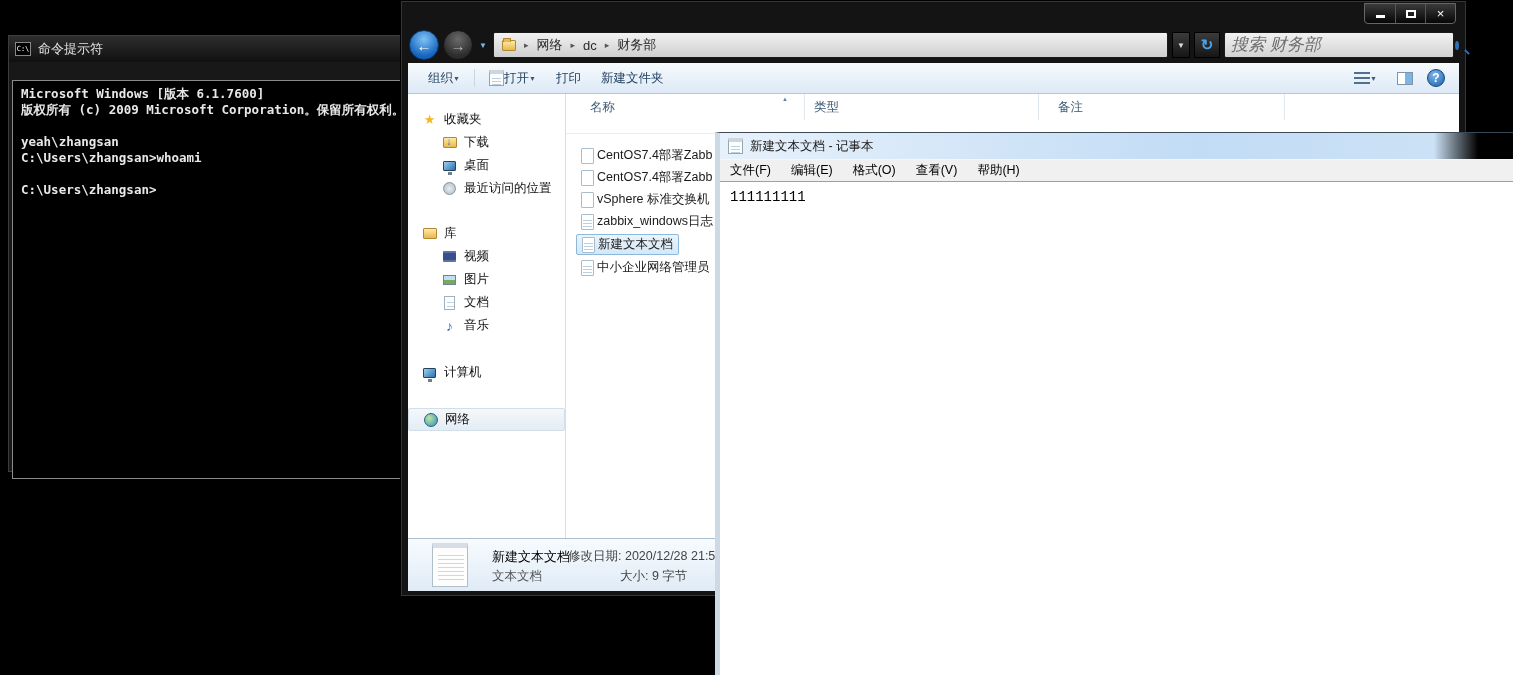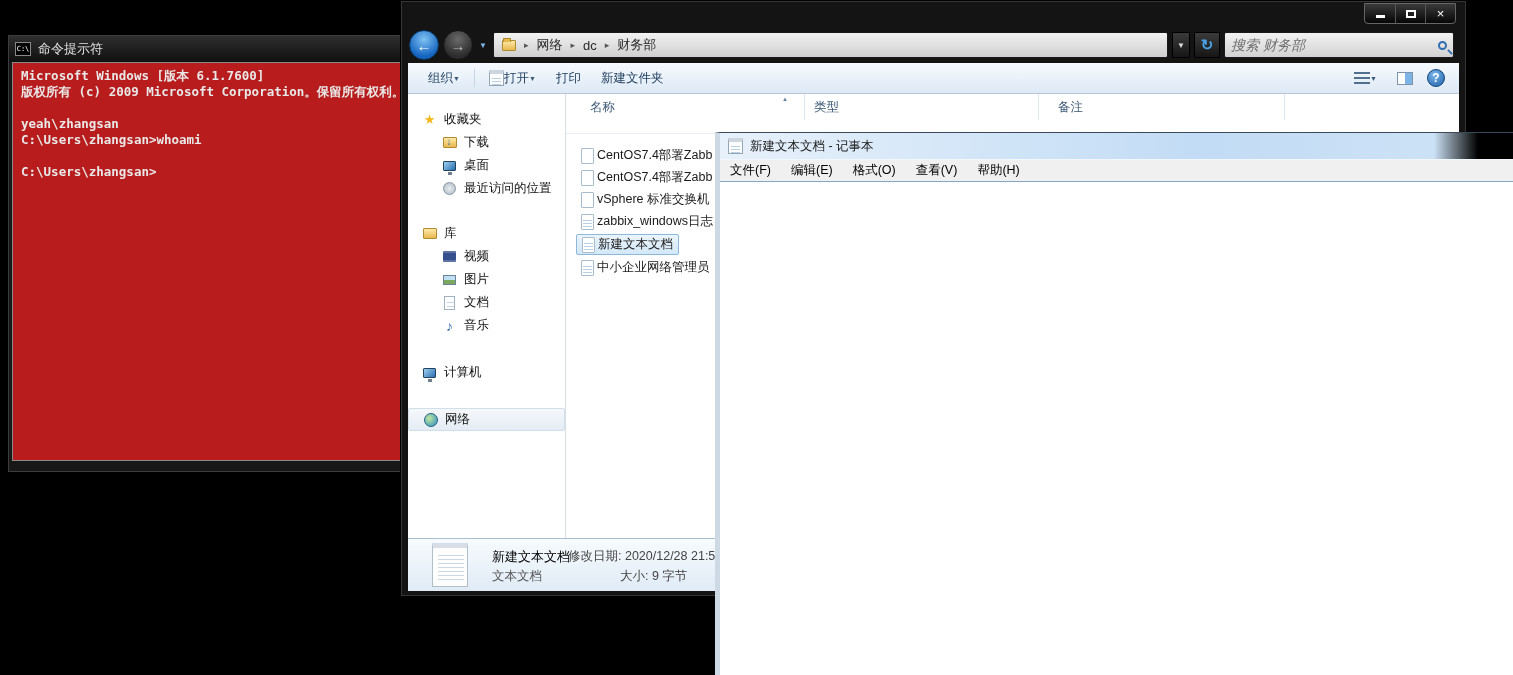--- a/index.html
+++ b/index.html
@@ -6,21 +6,21 @@
   html,body { width:1513px; height:675px; overflow:hidden; }
   body { background:#000; font-family:"Liberation Sans",sans-serif; position:relative; }
 
   
   .cmd { position:absolute; left:8px; top:35px; width:692px; height:437px; z-index:1;
          background:#181818; border:1px solid #3c3c3c; box-shadow:0 0 0 1px #000; }
   .cmd-title { height:26px; display:flex; align-items:center; gap:7px; padding:0 6px;
                background:linear-gradient(180deg,#2e2e2e,#101010); color:#e2e2e2; font-size:13px; }
   .cmd-ico { width:16px; height:14px; background:#000; border:1px solid #888; color:#fff;
              font-size:7px; line-height:12px; text-align:center; font-family:"DejaVu Sans Mono",monospace; }
-  .cmd-client { margin:0 3px 3px 3px; height:399px; background:#b91c1c; border:1px solid #8a8a8a;
+  .cmd-client { margin:18px 3px 3px 3px; height:399px; background:#000000; border:1px solid #8a8a8a;
                 padding:5px 8px; font-family:"DejaVu Sans Mono",monospace; font-size:12.5px;
                 font-weight:700; color:#e8e8e8; }
   .cline { white-space:pre; min-height:16px; line-height:16px; overflow:hidden; }
 
   
   .ex { position:absolute; left:400px; top:0; width:1067px; height:597px; z-index:2;
         background:#141414; border:1px solid #000; box-shadow:inset 0 0 0 1px rgba(255,255,255,.14); }
   .ex-caption { height:26px; position:relative; }
   .capbtns { position:absolute; right:10px; top:2px; display:flex; border:1px solid #666;
              border-radius:0 0 4px 4px; overflow:hidden; background:linear-gradient(180deg,#3a3a3a,#060606); }
@@ -44,21 +44,21 @@
   .fold-ico { width:14px; height:11px; background:linear-gradient(180deg,#ffe9a8,#e8b84d);
               border:1px solid #b08a2e; border-radius:1px; position:relative; }
   .fold-ico::before { content:""; position:absolute; left:0; top:-3px; width:6px; height:3px;
                       background:#e8b84d; border:1px solid #b08a2e; border-bottom:none; border-radius:1px 1px 0 0; }
   .smlbtn { height:26px; display:flex; align-items:center; justify-content:center;
             background:linear-gradient(180deg,#3b3b3b,#161616); border:1px solid #000; color:#dcdcdc; }
   .btn-histdrop { width:18px; font-size:8px; }
   .btn-refresh { width:26px; color:#4aa3e8; font-size:15px; font-weight:700; }
   .searchbox { width:230px; height:26px; background:linear-gradient(180deg,#f2f2f2,#d2d2d2);
                border:1px solid #1a1a1a; border-radius:2px; display:flex; align-items:center; padding:0 6px; }
-  .searchbox input { flex:1; border:none; background:transparent; outline:none; font-size:14px;
+  .searchbox input { flex:1; border:none; background:transparent; outline:none; font-size:17px;
                      font-style:italic; color:#333; font-family:"Liberation Sans",sans-serif; }
   .searchbox input::placeholder { color:#6e6e6e; font-style:italic; }
   .mag { width:9px; height:9px; border:2px solid #2f6fb2; border-radius:50%; position:relative; }
   .mag::after { content:""; position:absolute; width:6px; height:2px; background:#2f6fb2;
                 transform:rotate(45deg); left:7px; top:8px; }
 
   .ex-toolbar { margin:0 7px; height:31px; background:linear-gradient(180deg,#f6fafd,#dde9f6);
                 border-bottom:1px solid #b5c8da; display:flex; align-items:center; gap:8px;
                 padding:0 14px; font-size:12.5px; color:#1e3c5c; }
   .tb-item { display:flex; align-items:center; padding:3px 6px; }
@@ -359,13 +359,16 @@
     <span>新建文本文档 - 记事本</span>
     <span class="np-fade"></span>
   </div>
   <div class="np-menu">
     <span>文件(F)</span>
     <span>编辑(E)</span>
     <span>格式(O)</span>
     <span>查看(V)</span>
     <span>帮助(H)</span>
   </div>
+  <div class="np-body">
+    <span>111111111</span>
+  </div>
 </div>
 
 </body></html>

